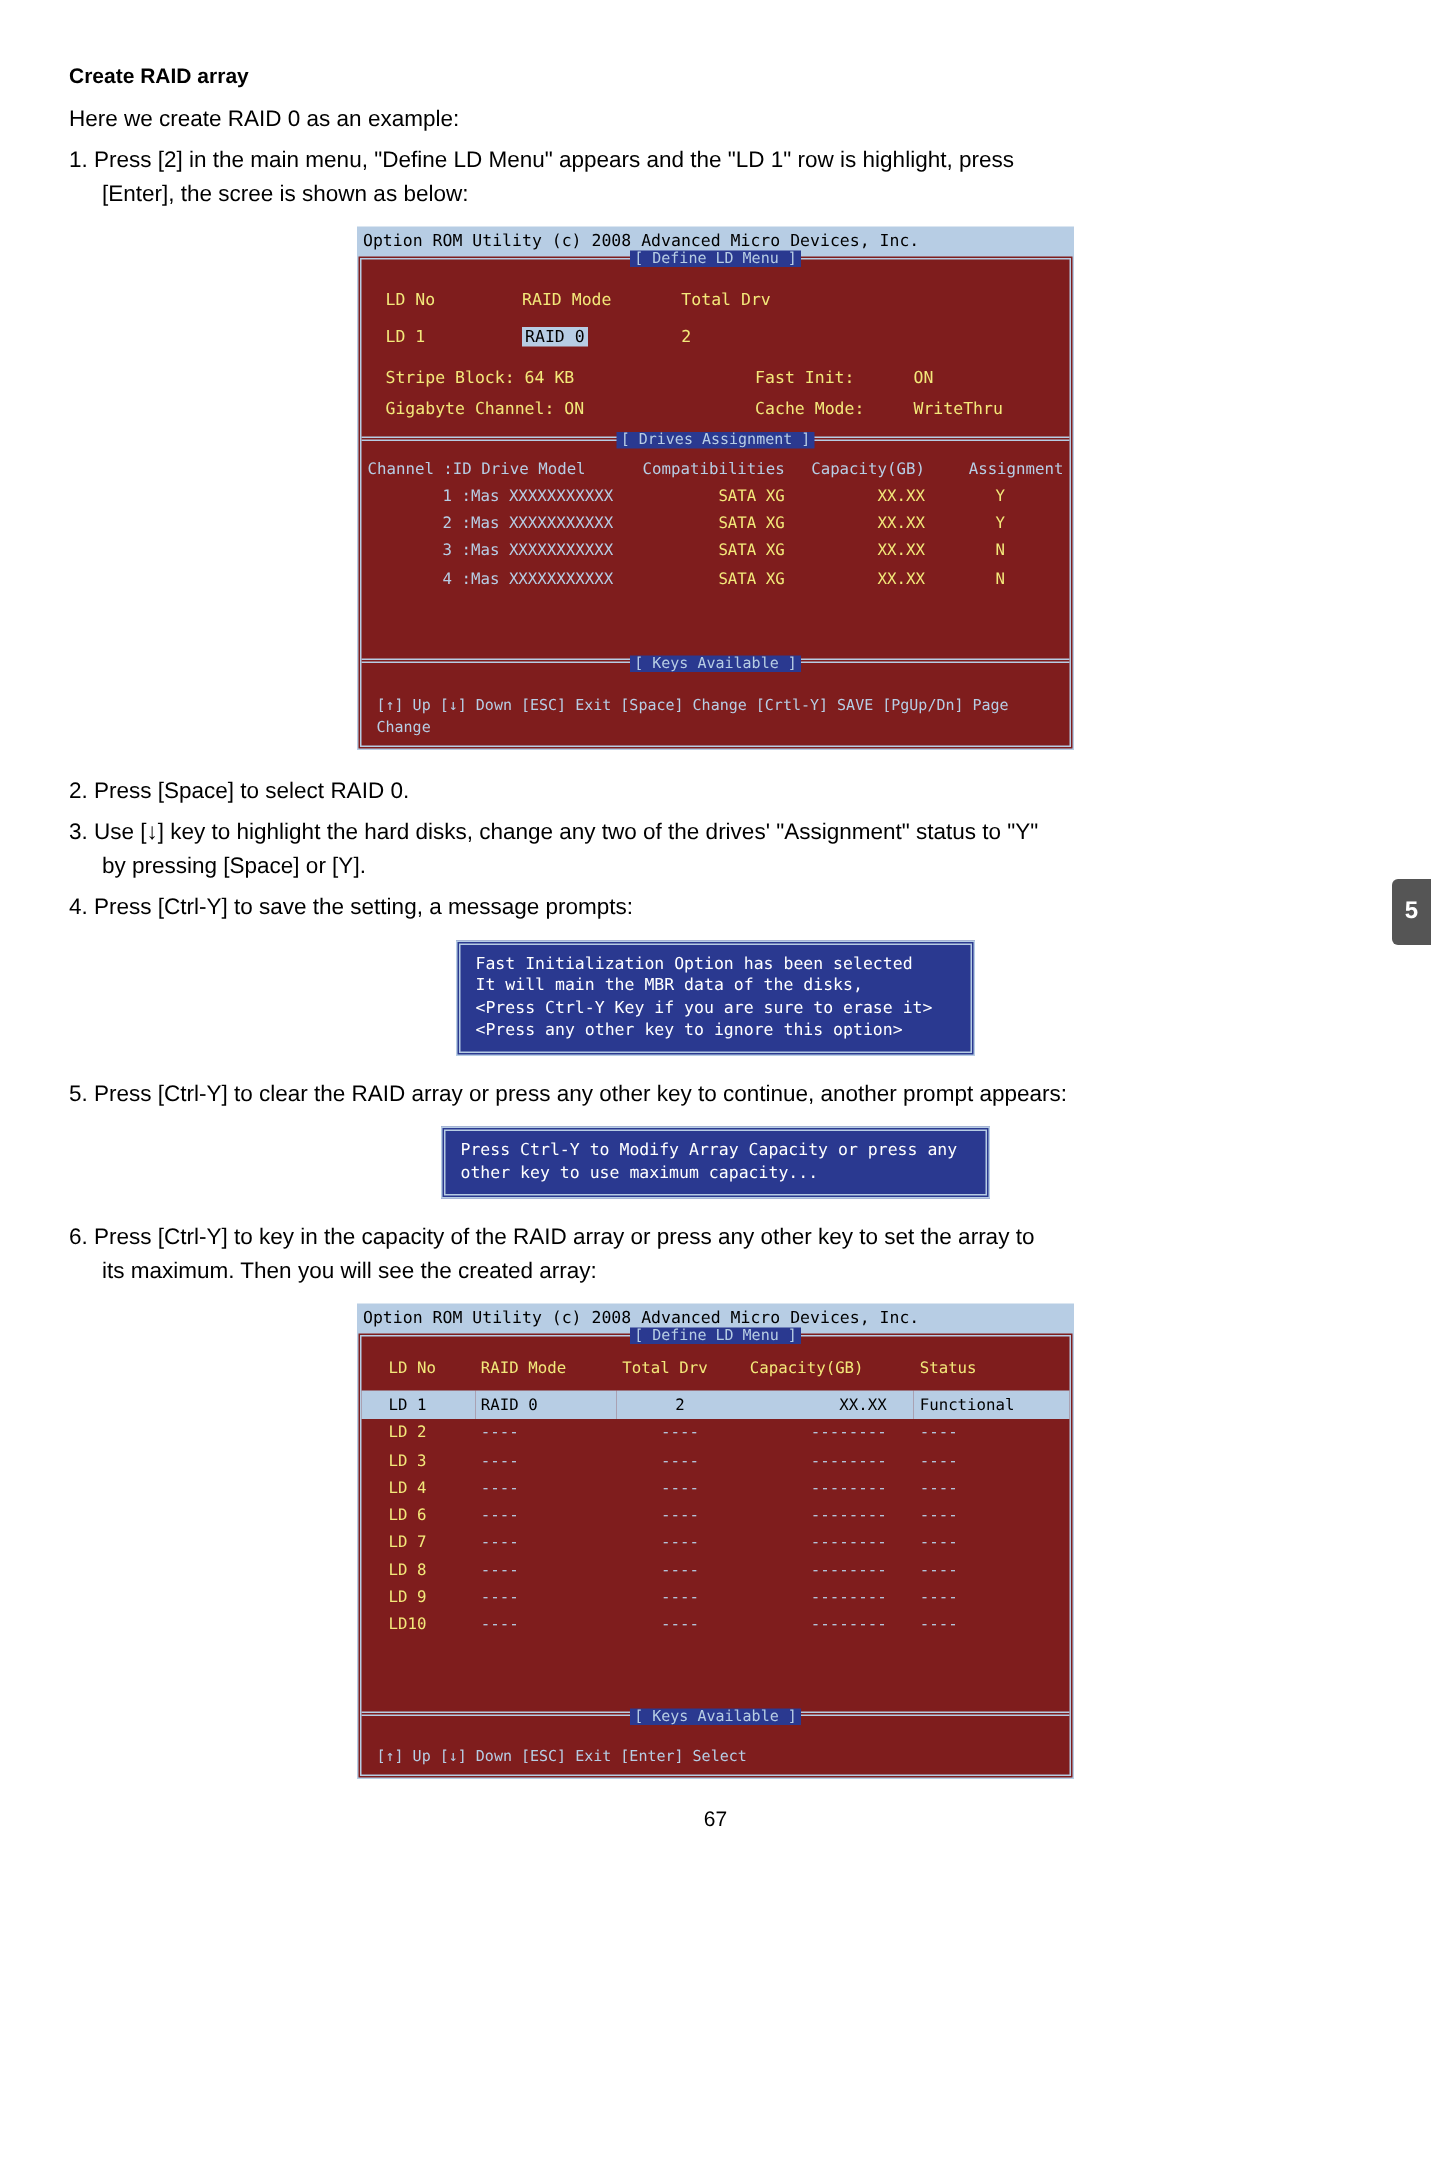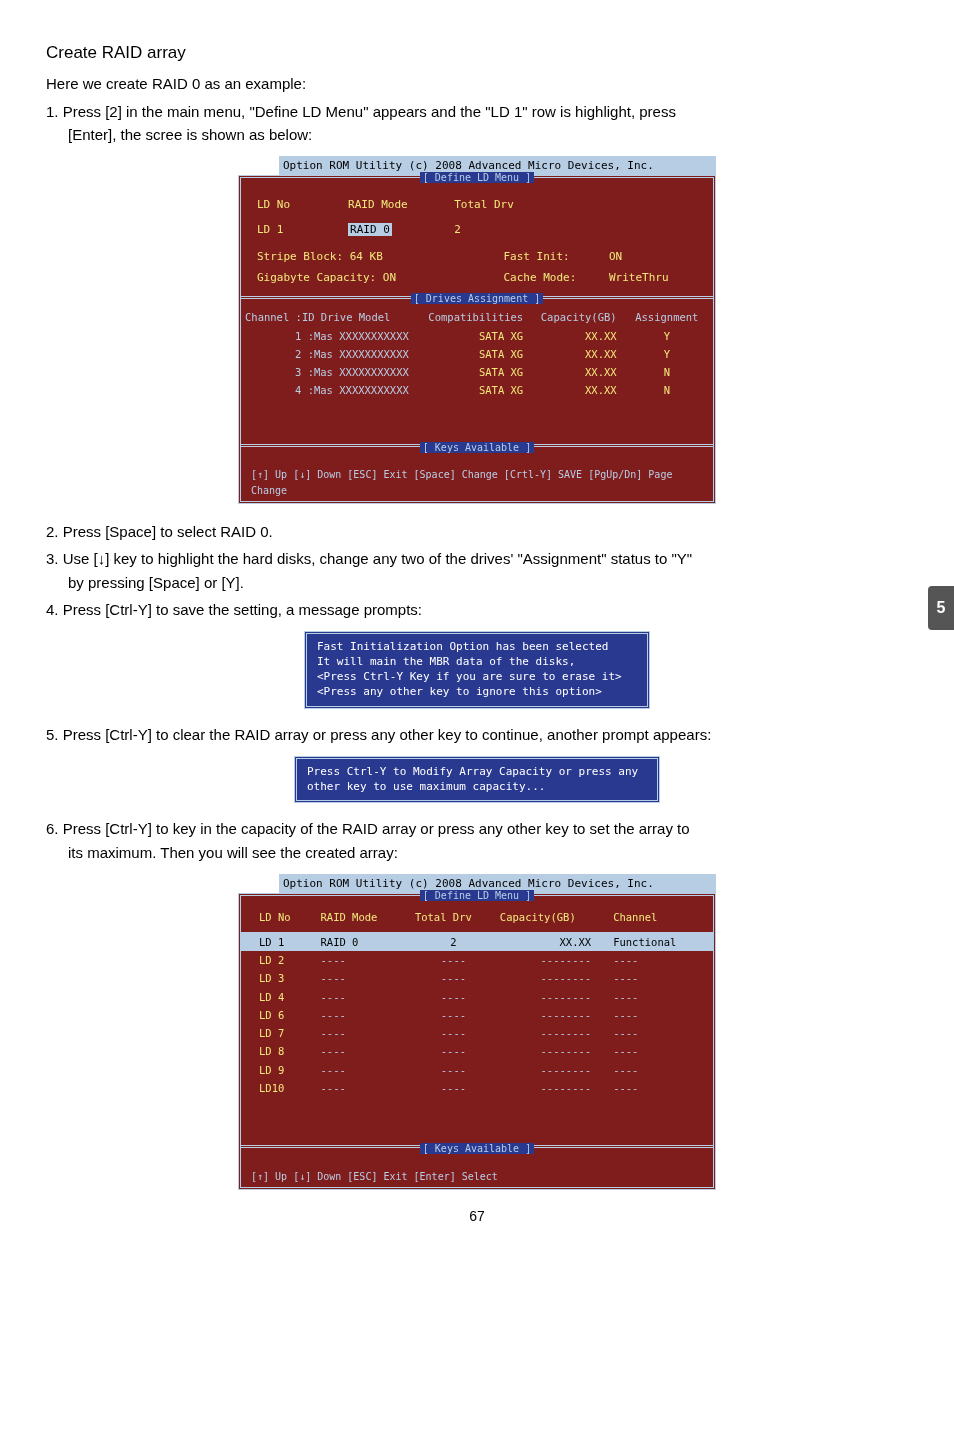--- a/index.html
+++ b/index.html
@@ -6,39 +6,38 @@
     font-family: Arial, Helvetica, sans-serif;
     font-size: 15px;
     color: #000;
     background: #fff;
     margin: 0;
     padding: 40px 46px 30px 46px;
     width: 862px;
     line-height: 1.55;
   }
   h3 {
-    font-size: 17px;
-    font-weight: normal;
+    font-size: 14px;
+    font-weight: bold;
     margin: 0 0 6px 0;
   }
   p { margin: 0 0 4px 0; }
   .step { margin-bottom: 4px; }
   .indent { padding-left: 22px; display: block; }
 
   .bios {
     width: 478px;
     margin: 10px auto 16px auto;
     font-family: "Consolas", "Menlo", monospace;
     font-size: 11px;
   }
   .bios .title {
     background: #b7cde4;
     color: #000;
     padding: 1px 4px;
-    margin-left: 41px;
   }
   .bios .outer {
     background: #7f1d1d;
     border: 3px double #b7cde4;
     padding: 0;
   }
   .bios .row {
     display: flex;
     padding: 2px 16px;
     color: #b7cde4;
@@ -132,36 +131,36 @@
         <div class="cell" style="flex:1.4"><span class="selected">RAID 0</span></div>
         <div class="cell yellow" style="flex:1.2">2</div>
         <div class="cell" style="flex:2"></div>
       </div>
       <div class="row" style="padding-top:8px">
         <div class="cell" style="flex:2.8"><span class="yellow">Stripe Block:          64   KB</span></div>
         <div class="cell" style="flex:1.2"><span class="yellow">Fast Init:</span></div>
         <div class="cell yellow" style="flex:1">ON</div>
       </div>
       <div class="row">
-        <div class="cell" style="flex:2.8"><span class="yellow">Gigabyte Capacity: ON</span></div>
+        <div class="cell" style="flex:2.8"><span class="yellow">Gigabyte Channel: ON</span></div>
         <div class="cell" style="flex:1.2"><span class="yellow">Cache Mode:</span></div>
         <div class="cell yellow" style="flex:1">WriteThru</div>
       </div>
     </div>
 
     <div class="frame-label"><span>[ Drives Assignment ]</span></div>
 
     <div class="bios-mid">
       <table>
         <tbody>
             <tr>
           <td style="width:40%"><span>Channel :ID   Drive Model</span></td>
           <td style="width:20%;text-align:right"><span>Compatibilities</span></td>
           <td style="width:20%;text-align:right"><span>Capacity(GB)</span></td>
-          <td style="width:20%;text-align:center"><span>Assignment</span></td>
+          <td style="width:20%;text-align:right"><span>Assignment</span></td>
         </tr>
         <tr>
               <td style="padding-left:54px">1 :Mas  XXXXXXXXXXX</td>
               <td class="yellow" style="text-align:right">SATA  XG</td>
               <td class="yellow" style="text-align:right">XX.XX</td>
               <td class="yellow" style="text-align:center">Y</td>
             </tr>
         <tr>
               <td style="padding-left:54px">2 :Mas  XXXXXXXXXXX</td>
               <td class="yellow" style="text-align:right">SATA  XG</td>
@@ -223,21 +222,21 @@
   <div class="outer">
     <div class="frame-label"><span>[ Define LD Menu ]</span></div>
 
     <table style="margin-top:4px">
       <tbody>
           <tr class="yellow">
         <td style="width:16%;padding-left:18px">LD No</td>
         <td style="width:20%">RAID Mode</td>
         <td style="width:18%">Total Drv</td>
         <td style="width:24%">Capacity(GB)</td>
-        <td style="width:22%">Channel</td>
+        <td style="width:22%">Status</td>
       </tr>
       <tr>
             <td colspan="5" style="height:4px;border-bottom:1px solid #b7cde4"></td>
           </tr>
       <tr class="hilite">
         <td style="padding-left:18px">LD   1</td>
         <td>RAID 0</td>
         <td style="text-align:center">2</td>
         <td style="text-align:right;padding-right:18px">XX.XX</td>
         <td>Functional</td>

